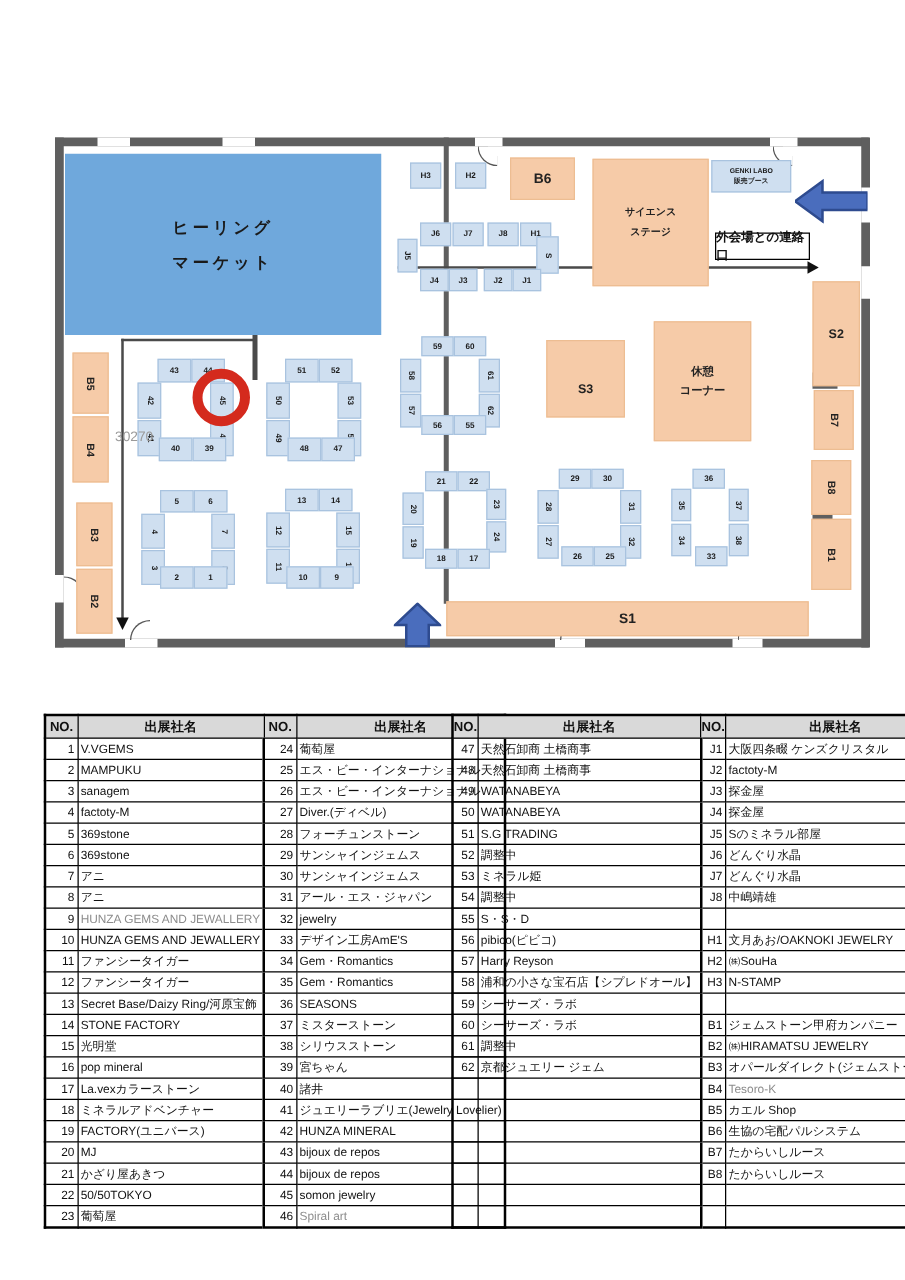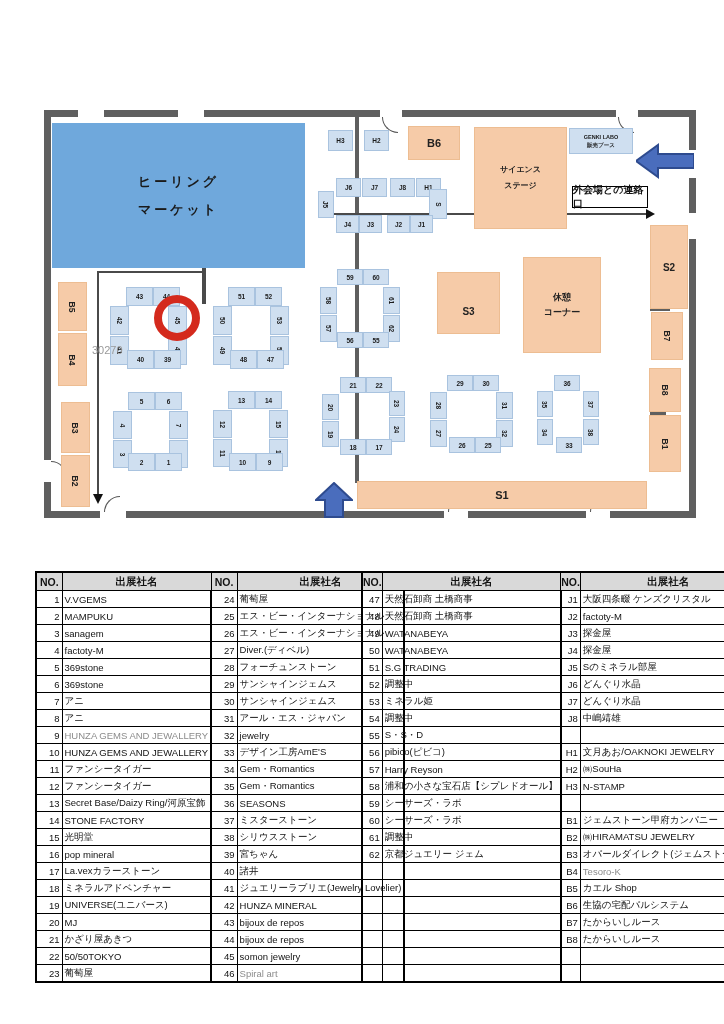--- a/index.html
+++ b/index.html
@@ -458,21 +458,21 @@
             <td class="nm">諸井</td>
           </tr>
           <tr>
             <td class="no">18</td>
             <td class="nm">ミネラルアドベンチャー</td>
             <td class="no sep">41</td>
             <td class="nm">ジュエリーラブリエ(Jewelry Lovelier)</td>
           </tr>
           <tr>
             <td class="no">19</td>
-            <td class="nm">UNIVERSE(ユニバース)</td>
+            <td class="nm">FACTORY(ユニバース)</td>
             <td class="no sep">42</td>
             <td class="nm">HUNZA MINERAL</td>
           </tr>
           <tr>
             <td class="no">20</td>
             <td class="nm">MJ</td>
             <td class="no sep">43</td>
             <td class="nm">bijoux de repos</td>
           </tr>
           <tr>

